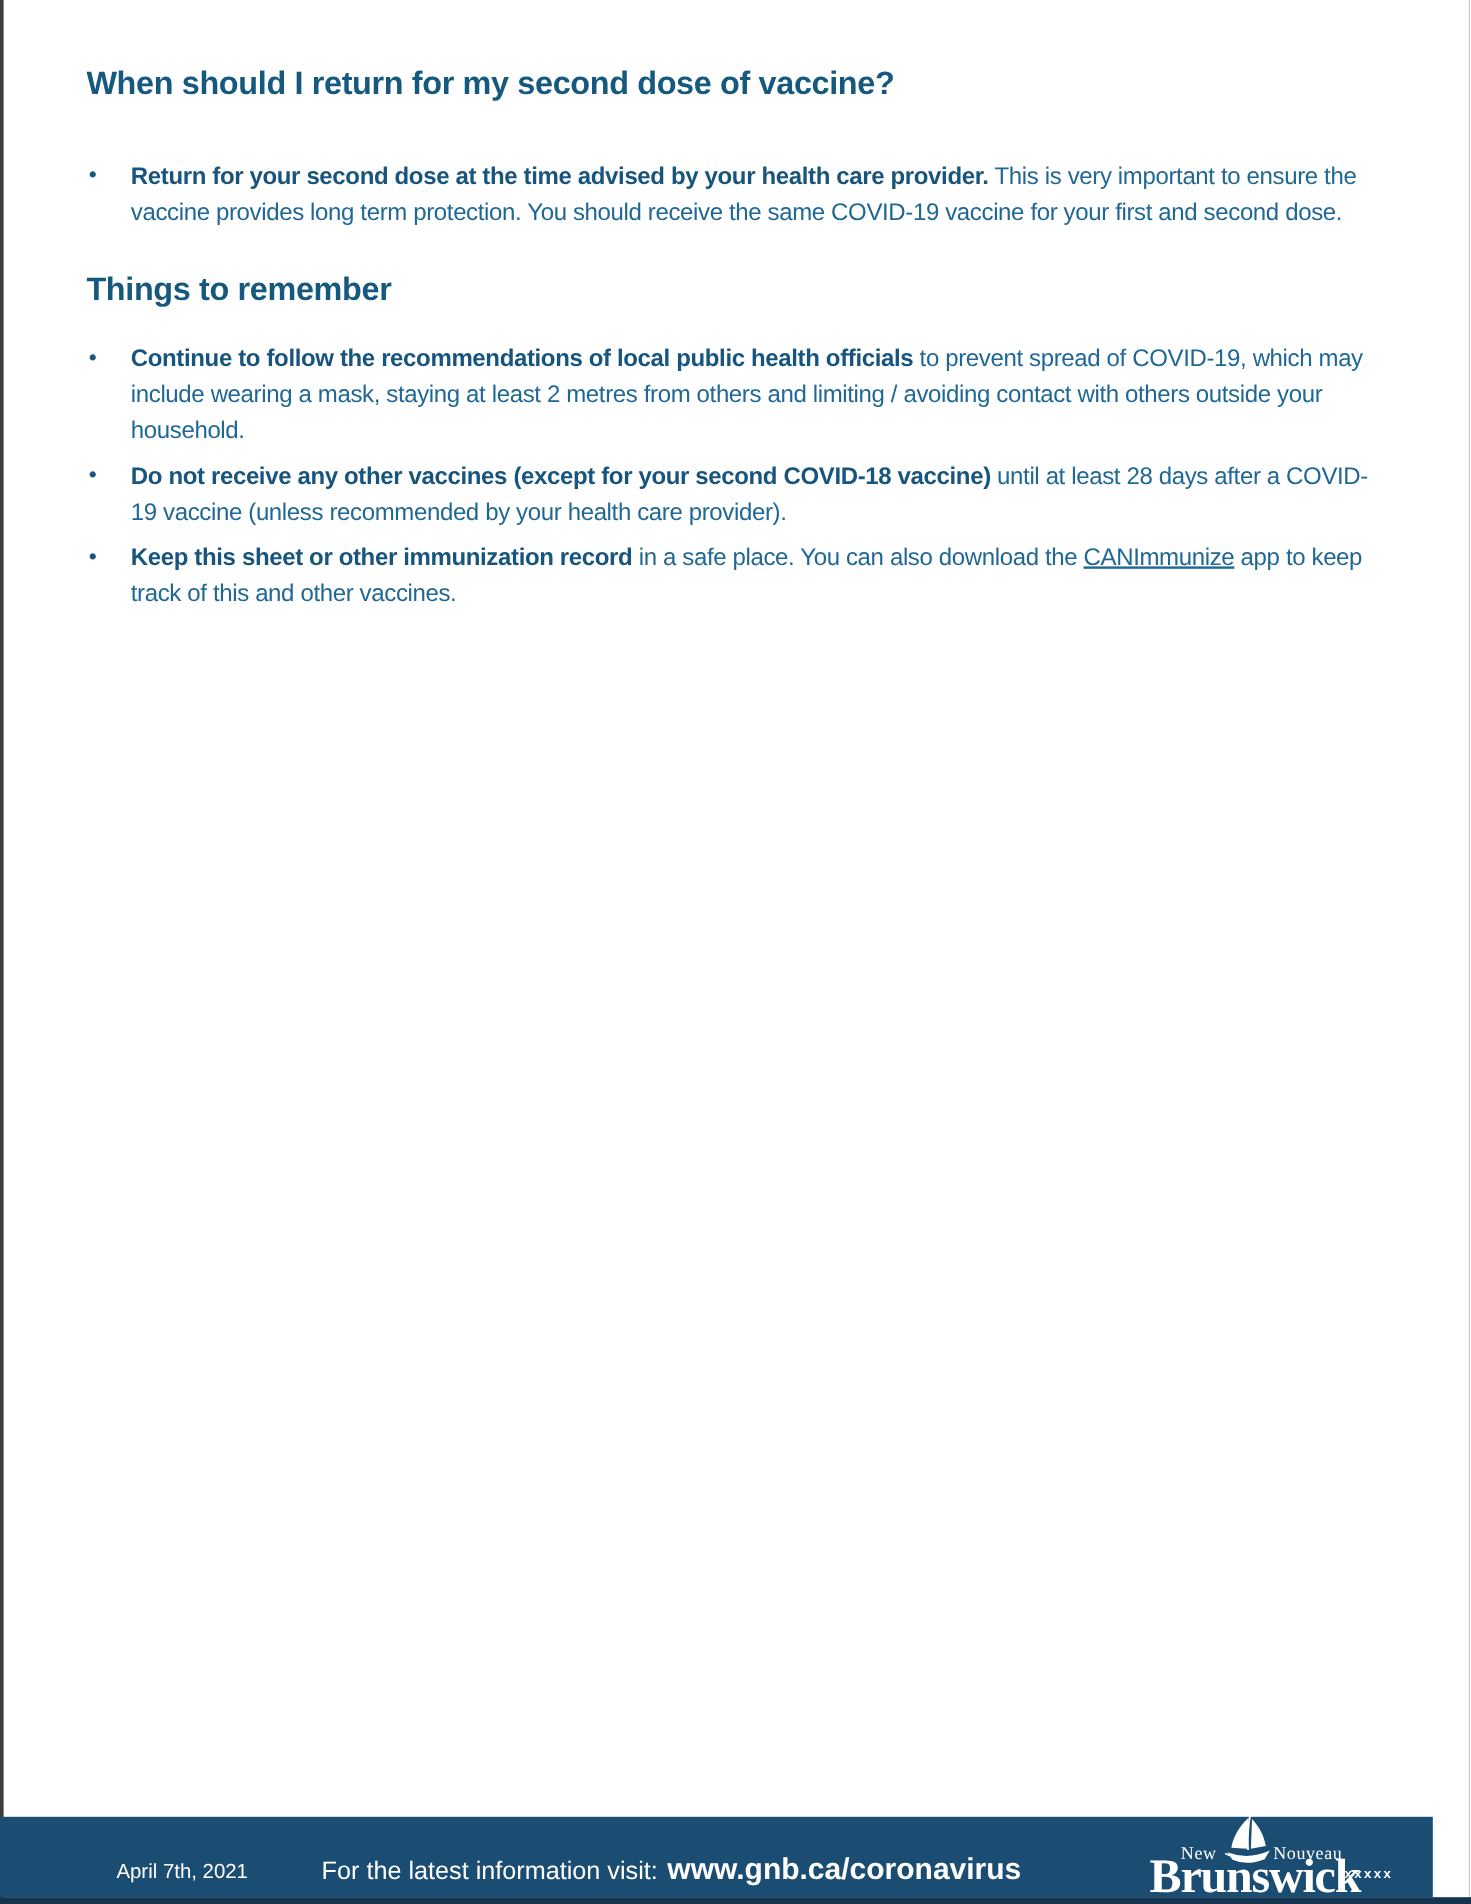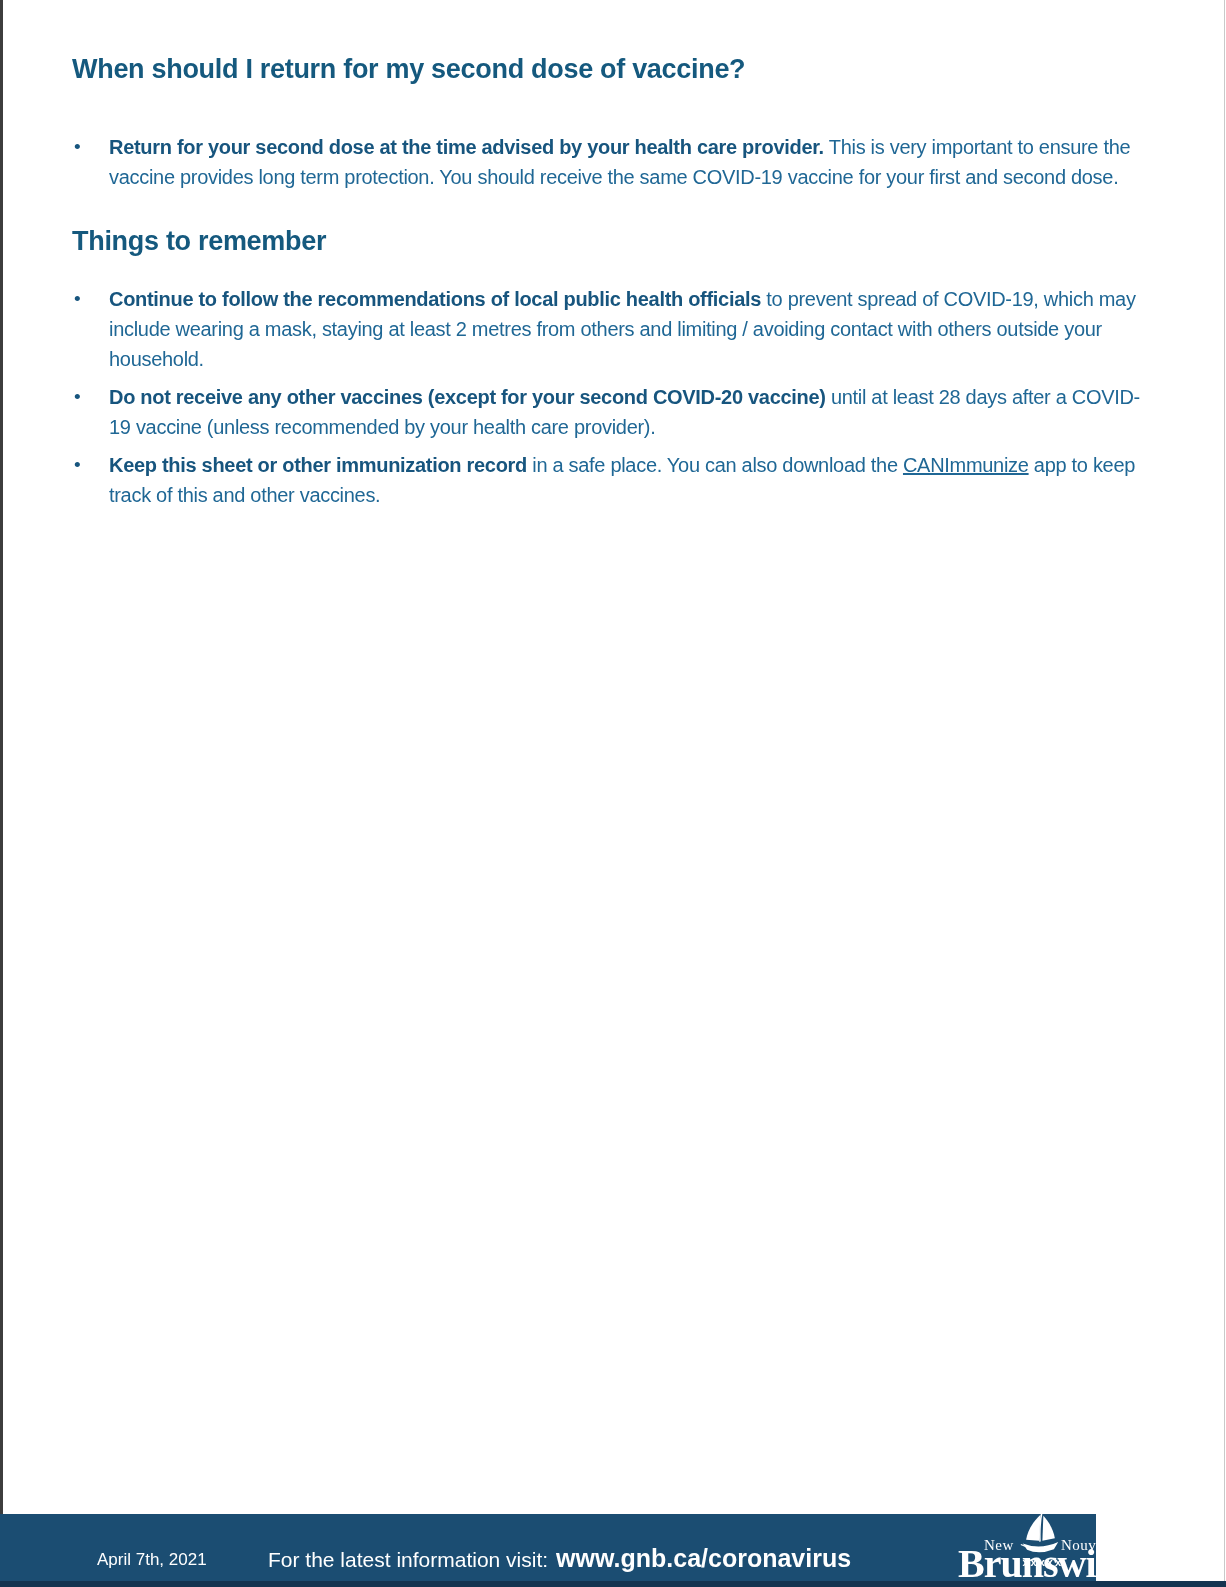--- a/index.html
+++ b/index.html
@@ -55,21 +55,21 @@
     font-size:19px;
   }
   .b { font-weight:bold; color:var(--text-bold, #17557e); }
   .r { color:var(--text-regular, #1f6795); }
   a.inline-link {
     color:var(--link, #1f6795);
     text-decoration:underline; cursor:pointer;
   }
 
   .footer {
-    position:absolute; left:0; top:1514px; width:1096px; height:67px;
+    position:absolute; left:0; top:1514px; width:1194px; height:67px;
     background:var(--footer-bg, #1b4d72);
     color:var(--footer-text, #ffffff);
   }
   .footer-strip {
     position:absolute; left:0; top:1581px; width:1226px; height:6px;
     background:var(--footer-strip, #143450);
   }
   .footer .date {
     position:absolute; left:97px; top:36px;
     font-size:17px; line-height:20px;
@@ -115,21 +115,21 @@
       </li>
     </ul>
 
     <h2 class="things">Things to remember</h2>
 
     <ul class="bullets second">
       <li>
         <span class="b">Continue to follow the recommendations of local public health officials</span><span class="r"> to prevent spread of COVID-19, which may include wearing a mask, staying at least 2 metres from others and limiting / avoiding contact with others outside your household.</span>
       </li>
       <li>
-        <span class="b">Do not receive any other vaccines (except for your second COVID-20 vaccine)</span><span class="r"> until at least 28 days after a COVID-19 vaccine (unless recommended by your health care provider).</span>
+        <span class="b">Do not receive any other vaccines (except for your second COVID-18 vaccine)</span><span class="r"> until at least 28 days after a COVID-19 vaccine (unless recommended by your health care provider).</span>
       </li>
       <li>
         <span class="b">Keep this sheet or other immunization record</span><span class="r"> in a safe place. You can also download the </span><a class="inline-link">CANImmunize</a><span class="r"> app to keep track of this and other vaccines.</span>
       </li>
     </ul>
   </div>
 
   <div class="footer">
     <span class="date">April 7th, 2021</span>
     <span class="visit">

